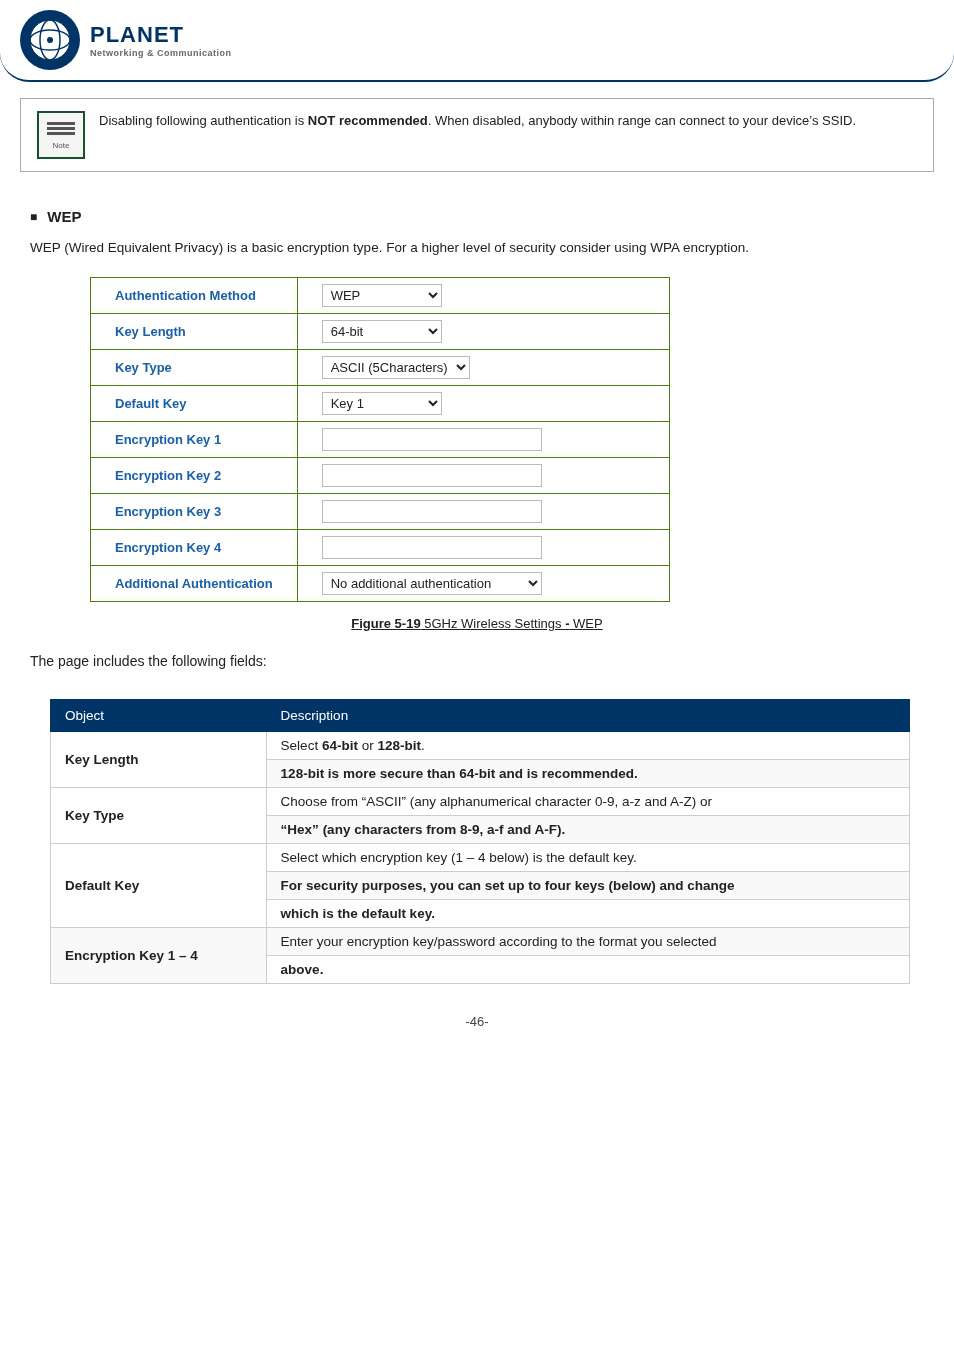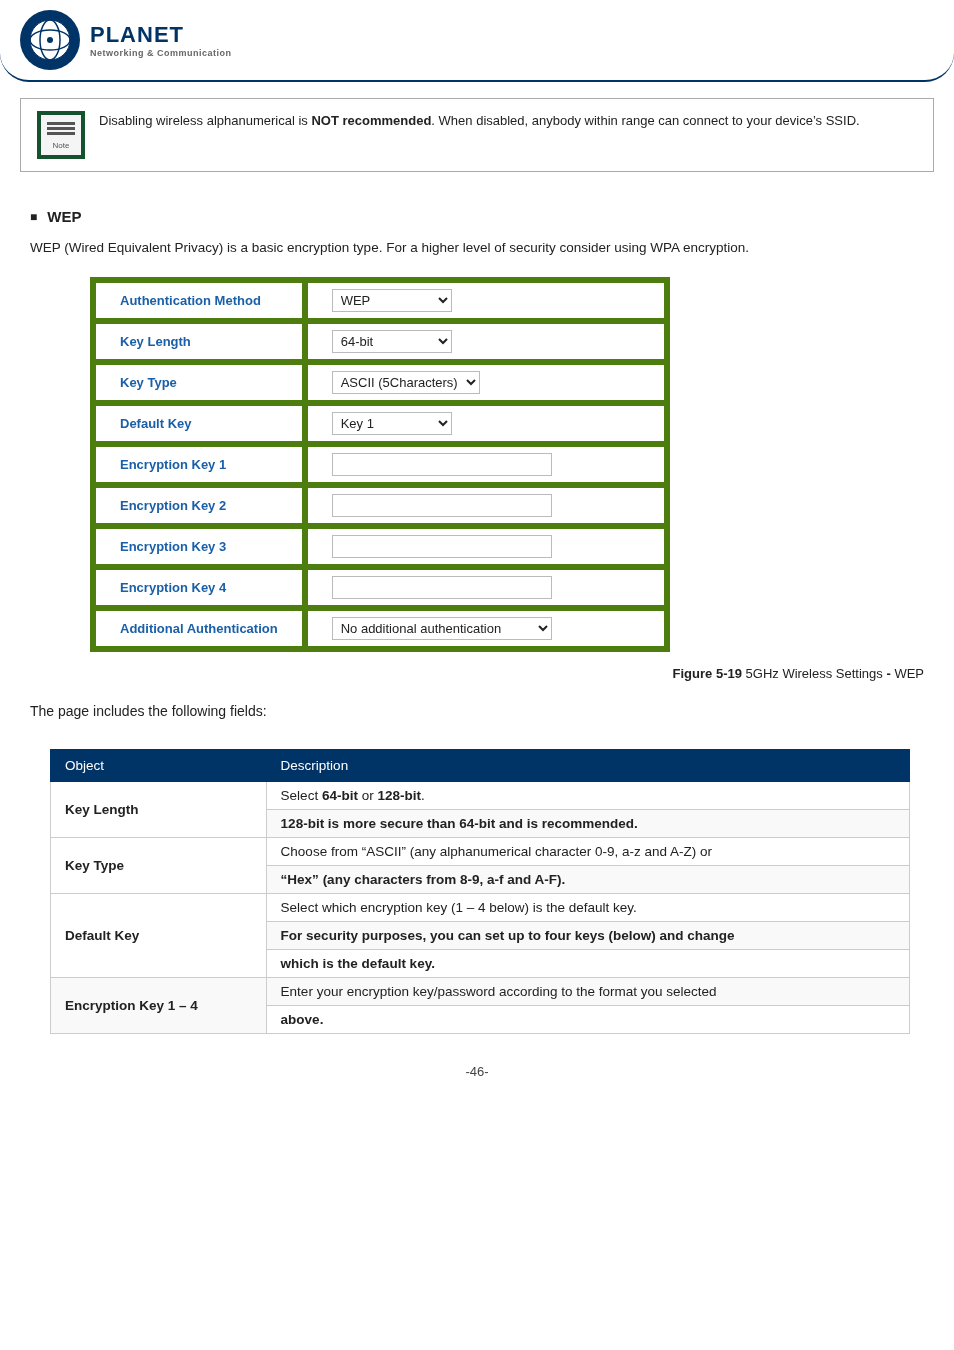--- a/index.html
+++ b/index.html
@@ -58,21 +58,21 @@
       padding: 12px 16px;
       display: flex;
       align-items: flex-start;
       gap: 14px;
       background: #fff;
     }
     .note-icon {
       flex-shrink: 0;
       width: 48px;
       height: 48px;
-      border: 4px solid #14532d;
+      border: 2px solid #14532d;
       display: flex;
       flex-direction: column;
       align-items: center;
       justify-content: center;
       font-size: 9px;
       color: #555;
       background: #f5f5f5;
     }
     .note-icon .note-lines {
       width: 28px;
@@ -124,21 +124,21 @@
 
     
     .wep-table {
       border-collapse: collapse;
       width: 580px;
       margin-left: 60px;
       margin-bottom: 14px;
       border: 1px solid #aaa;
     }
     .wep-table td {
-      border: 6px solid #4d7c0f;
+      border: 1px solid #4d7c0f;
       padding: 6px 24px;
       font-size: 13px;
       vertical-align: middle;
     }
     .wep-table .field-label {
       color: #1a5fa8;
       font-weight: bold;
       width: 180px;
       background: #fff;
       white-space: nowrap;
@@ -157,24 +157,25 @@
     .wep-table input[type="text"] {
       border: 1px solid #bbb;
       padding: 3px 5px;
       font-size: 13px;
       width: 220px;
       background: #fff;
     }
 
     
     .figure-caption {
-      text-align: right;
+      text-align: center;
       font-size: 13px;
       margin-bottom: 22px;
       color: #222;
+      text-decoration: underline;
     }
     .figure-caption strong { font-weight: bold; }
 
     
     .fields-desc {
       font-size: 14px;
       margin-bottom: 30px;
       color: #222;
     }
 
@@ -250,21 +251,21 @@
 <div class="note-box">
   <div class="note-icon">
     <div class="note-lines">
       <div class="note-line"></div>
       <div class="note-line"></div>
       <div class="note-line"></div>
     </div>
     <div class="note-label">Note</div>
   </div>
   <div class="note-text">
-    <span>Disabling wireless alphanumerical is </span><strong>NOT recommended</strong><span>. When disabled, anybody within range can connect to your device’s SSID.</span>
+    <span>Disabling following authentication is </span><strong>NOT recommended</strong><span>. When disabled, anybody within range can connect to your device’s SSID.</span>
   </div>
 </div>
 
 <div class="content">
 
   <div class="section-heading">WEP</div>
   <div class="section-desc">WEP (Wired Equivalent Privacy) is a basic encryption type. For a higher level of security consider using WPA encryption.</div>
 
   <table class="wep-table">
     <tbody>

